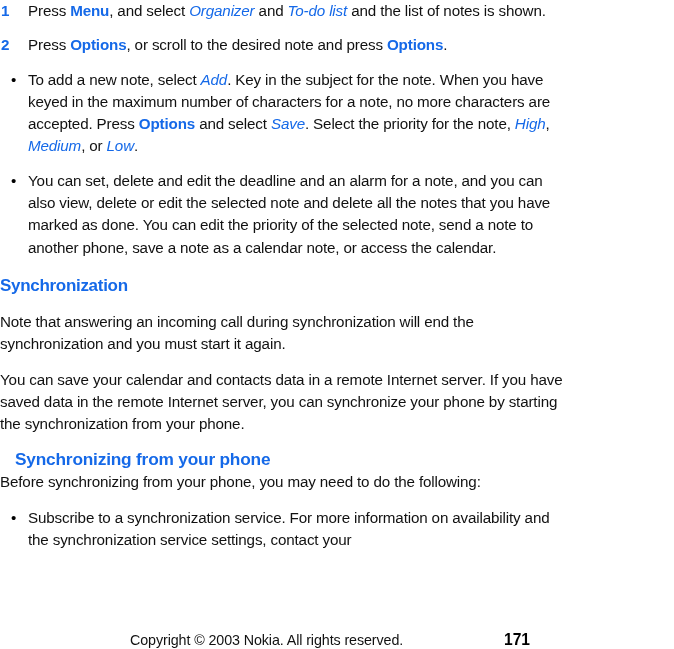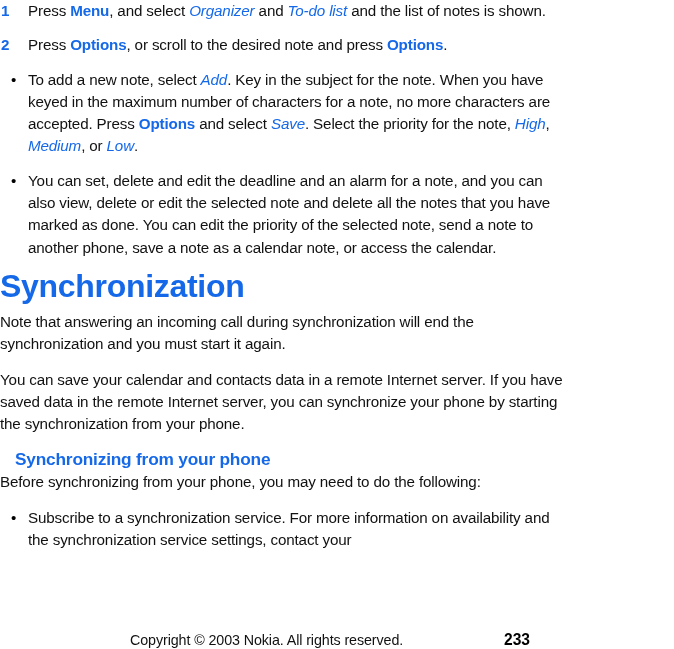--- a/index.html
+++ b/index.html
@@ -69,21 +69,21 @@
   }
 
   
   p.para {
     margin: 0 0 13px 0;
   }
 
   
   h1.h-main {
     color: #1569E8;
-    font-size: 32px;
+    font-size: 17px;
     line-height: 30px;
     font-weight: bold;
     letter-spacing: -0.3px;
     margin: 11px 0 10px 0;
   }
   h2.h-sub {
     color: #1569E8;
     font-size: 17.3px;
     line-height: 22px;
     font-weight: bold;
@@ -168,16 +168,16 @@
 
     <div class="bullet body-text">
       <span class="bullet-dot">•</span>
       <span class="bullet-body">Subscribe to a synchronization service. For more information on availability and the synchronization service settings, contact your</span>
     </div>
 
   </div>
 
   <div class="footer">
     <span class="footer-copy">Copyright © 2003 Nokia. All rights reserved.</span>
-    <span class="footer-pageno">233</span>
+    <span class="footer-pageno">171</span>
   </div>
 
 </div>
 
 </body></html>

